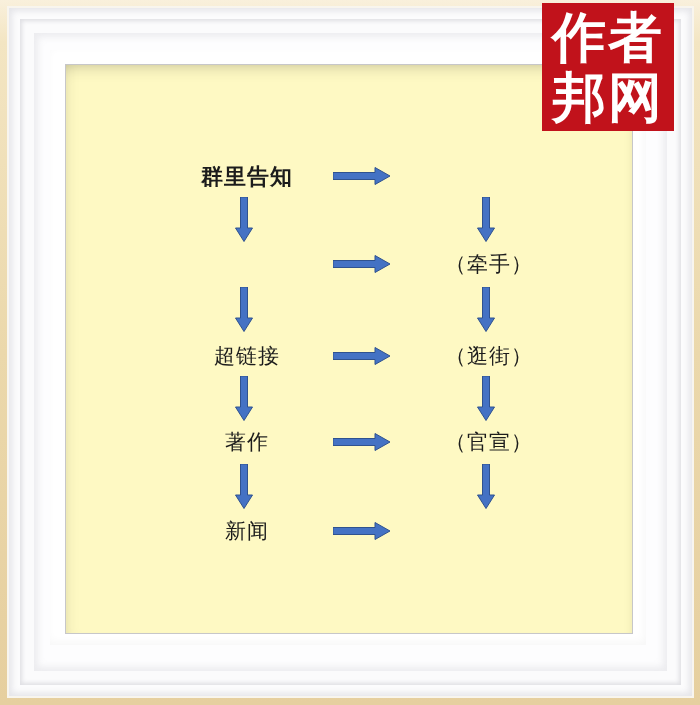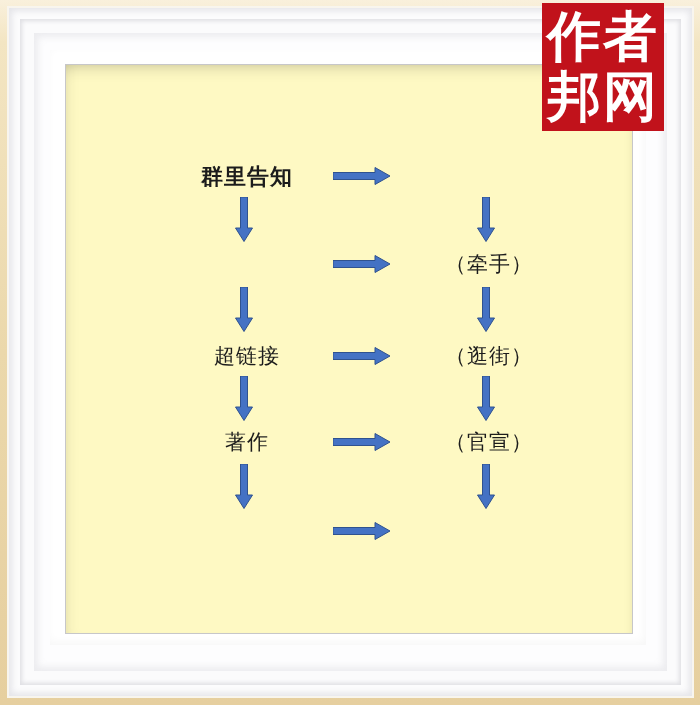--- a/index.html
+++ b/index.html
@@ -85,24 +85,24 @@
   .v-arrow.col-right { left: 411px; }
   .h-arrow polygon, .v-arrow polygon {
     stroke: #2f528f; 
     stroke-width: 1;
     stroke-linejoin: round;
   }
   
   .stamp {
     position: absolute;
     left: 542px; top: 3px;
-    width: 122px; height: 128px;
+    width: 132px; height: 128px;
     background: #c1121b; 
     color: #ffffff;
-    font-family: Liberation Serif, serif;
+    font-family: Liberation Sans, sans-serif;
     font-weight: 900;
     font-size: 54px;
     line-height: 60px;
     letter-spacing: 2px;
     text-align: center;
     padding-top: 4px;
     box-sizing: border-box;
   }
 </style>
 </head>
@@ -159,20 +159,21 @@
     </svg>
     <div class="flow-label col-right" style="top:362px">（官宣）</div>
 
     <svg class="v-arrow col-left" style="top:399px" viewBox="0 0 18 45">
       <polygon points="5.5,0 12.5,0 12.5,31 17.5,31 9,44.5 0.5,31 5.5,31" fill="#4472c4"></polygon>
     </svg>
     <svg class="v-arrow col-right" style="top:399px" viewBox="0 0 18 45">
       <polygon points="5.5,0 12.5,0 12.5,31 17.5,31 9,44.5 0.5,31 5.5,31" fill="#4472c4"></polygon>
     </svg>
 
+    <div class="flow-label col-left" style="top:451px">新闻</div>
     <svg class="h-arrow" style="top:457px" viewBox="0 0 58 18">
       <polygon points="0,5.5 42,5.5 42,0.5 57,9 42,17.5 42,12.5 0,12.5" fill="#4472c4"></polygon>
     </svg>
 
   </div>
 
   <div class="stamp">
     <div>作者</div>
     <div>邦网</div>
   </div>

